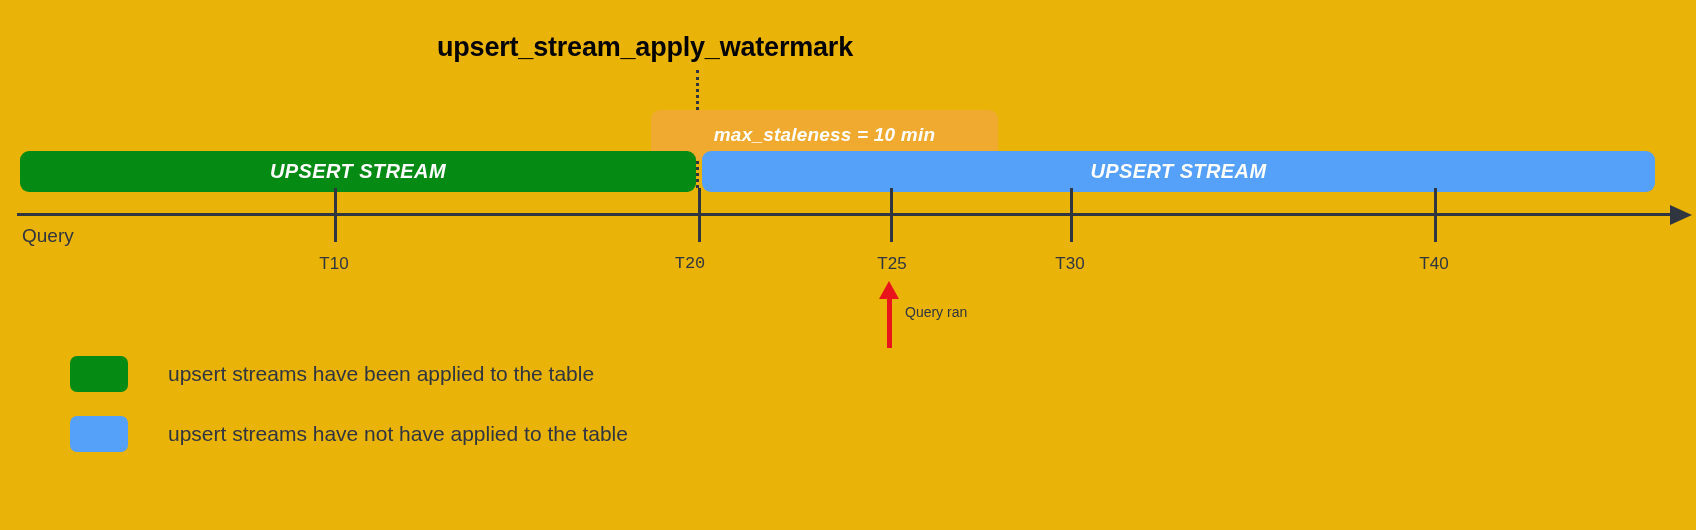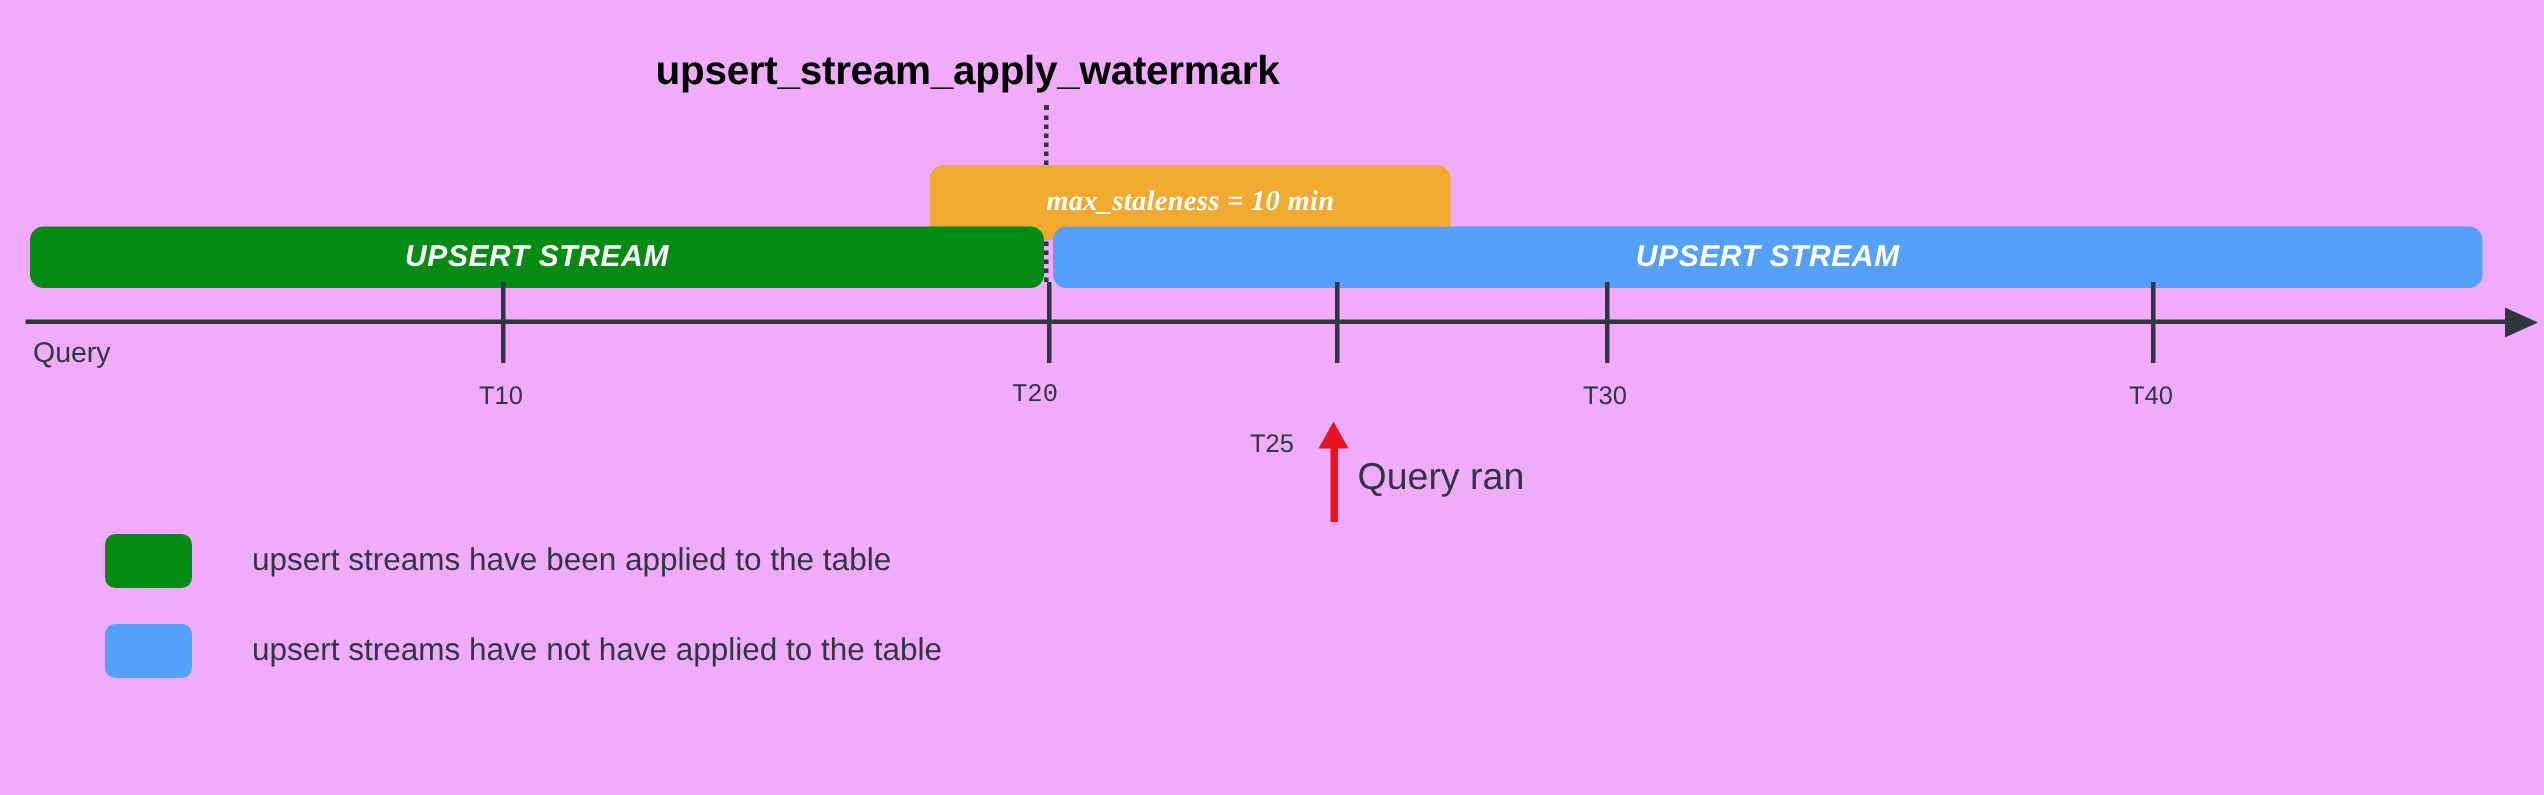--- a/index.html
+++ b/index.html
@@ -8,21 +8,21 @@
     background: #ffffff;
   }
   body {
     font-family: "Liberation Sans", sans-serif;
     color: #2f3640;
   }
   #diagram {
     position: relative;
     width: 1696px;
     height: 530px;
-    background: #f0abfc;
+    background: #eab308;
     overflow: hidden;
   }
 
   
   .title {
     position: absolute;
     left: 0;
     top: 32px;
     width: 1290px;
     text-align: center;
@@ -49,28 +49,27 @@
     display: flex;
     align-items: center;
     justify-content: center;
     border-radius: 9px;
     color: #ffffff;
     font-weight: bold;
     font-style: italic;
     white-space: nowrap;
   }
   .bar-staleness {
-    left: 620px;
+    left: 651px;
     top: 110px;
     width: 347px;
     height: 50px;
     background: #efaa2f;
     font-size: 19px;
     letter-spacing: 0.2px;
-    font-family: Liberation Serif, serif;
   }
   .bar-applied {
     left: 20px;
     top: 151px;
     width: 676px;
     height: 41px;
     background: #058b13;
     font-size: 20px;
     letter-spacing: 0.4px;
   }
@@ -142,21 +141,21 @@
     width: 0;
     height: 0;
     border-left: 10px solid transparent;
     border-right: 10px solid transparent;
     border-bottom: 18px solid #e8131b;
   }
   .query-label {
     position: absolute;
     left: 905px;
     top: 304px;
-    font-size: 25px;
+    font-size: 14px;
     color: #2f3640;
     white-space: nowrap;
     text-align: right;
   }
 
   
   .legend {
     position: absolute;
     left: 70px;
     top: 354px;
@@ -206,21 +205,21 @@
   <div class="axis-label">Query</div>
 
   <div class="tick" style="left:334px;"></div>
   <div class="tick" style="left:698px;"></div>
   <div class="tick" style="left:890px;"></div>
   <div class="tick" style="left:1070px;"></div>
   <div class="tick" style="left:1434px;"></div>
 
   <div class="tick-label" style="left:334px;">T10</div>
   <div class="tick-label" style="left:690px;font-family:Liberation Mono, monospace;">T20</div>
-  <div class="tick-label" style="left:848px;margin-top:32px;">T25</div>
+  <div class="tick-label" style="left:892px;">T25</div>
   <div class="tick-label" style="left:1070px;">T30</div>
   <div class="tick-label" style="left:1434px;">T40</div>
 
   <div class="query-arrow-shaft"></div>
   <div class="query-arrow-head"></div>
   <div class="query-label">Query ran</div>
 
   <div class="legend">
     <div class="legend-row">
       <div class="legend-swatch" style="background:#058b13;"></div>

